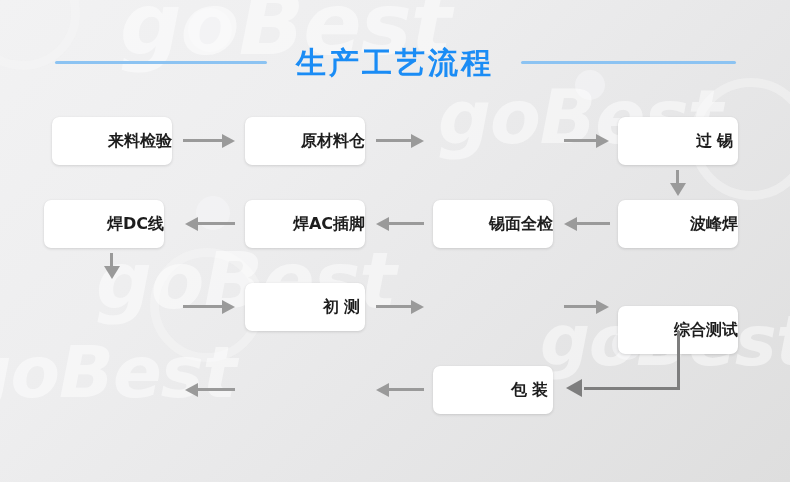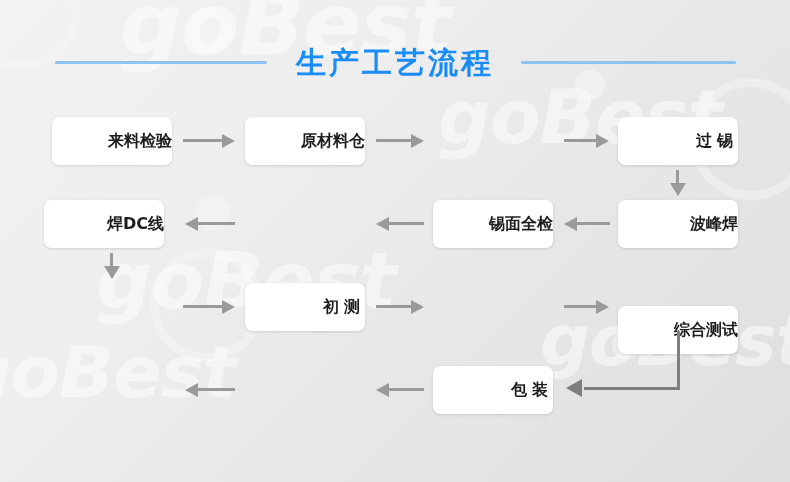--- a/index.html
+++ b/index.html
@@ -218,20 +218,23 @@
       <div class="head"></div>
   </div>
 
   <div class="box" style="left:44px;  top:200px;">
     <span>焊DC线</span>
   </div>
   <div class="arrow-h left" style="left:185px; top:213px; width:50px;">
     <div class="shaft"></div>
       <div class="head"></div>
   </div>
+  <div class="box" style="left:245px; top:200px;">
+    <span>焊AC插脚</span>
+  </div>
   <div class="arrow-h left" style="left:376px; top:213px; width:48px;">
     <div class="shaft"></div>
       <div class="head"></div>
   </div>
   <div class="box" style="left:433px; top:200px;">
     <span>锡面全检</span>
   </div>
   <div class="arrow-h left" style="left:564px; top:213px; width:46px;">
     <div class="shaft"></div>
       <div class="head"></div>

